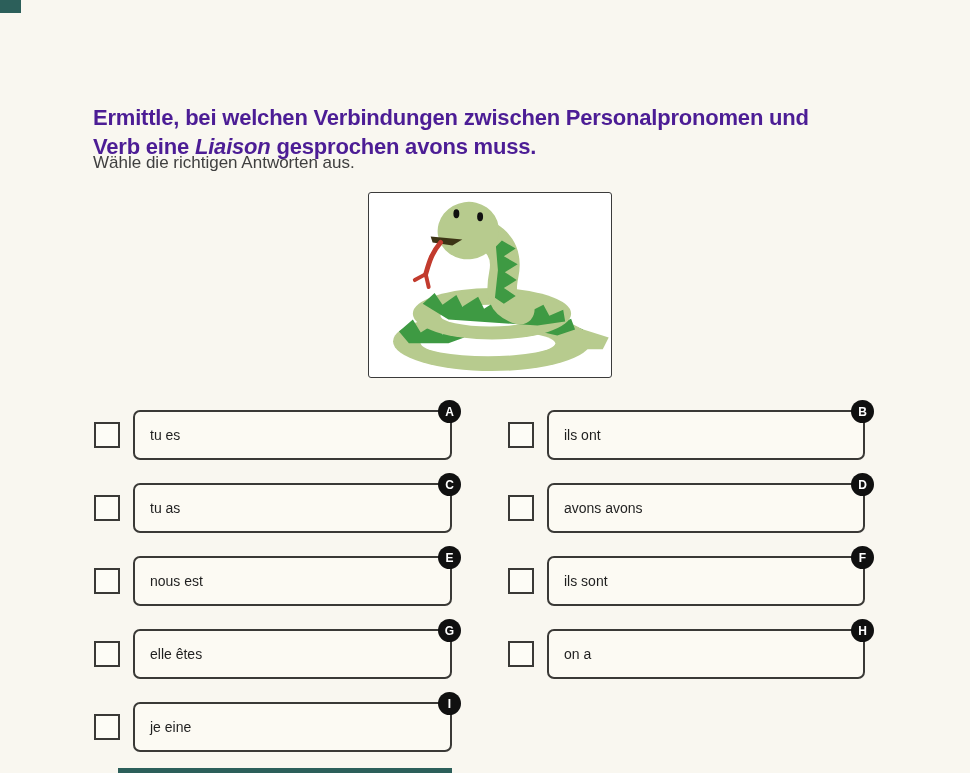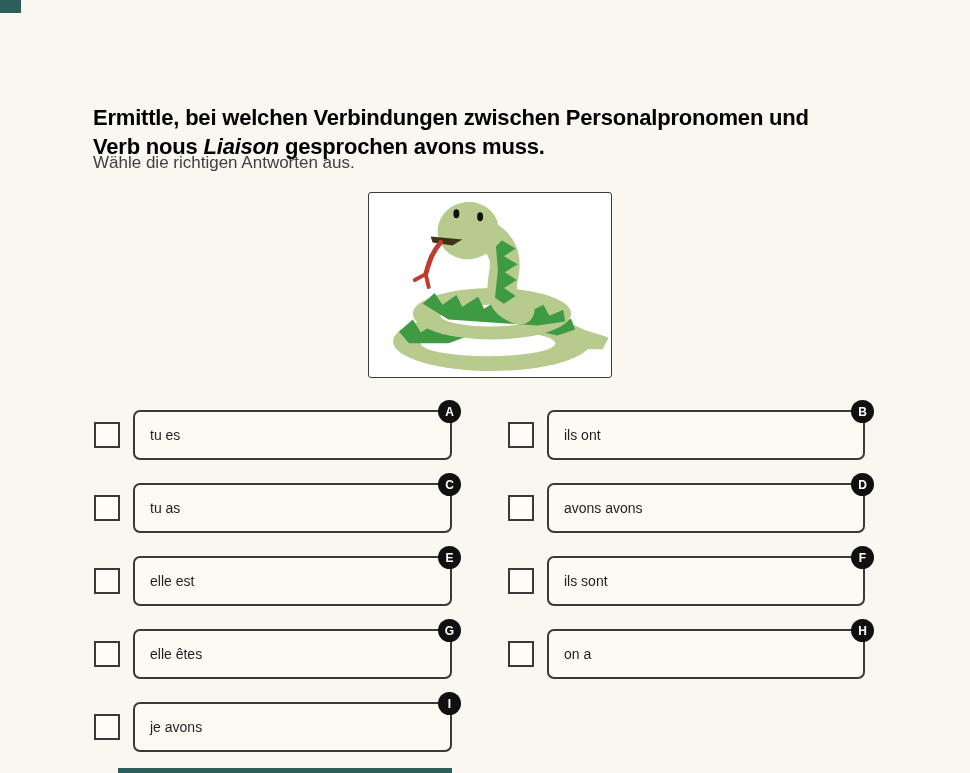--- a/index.html
+++ b/index.html
@@ -7,21 +7,21 @@
     width:970px;height:773px;position:relative;overflow:hidden;
     background:#f9f7f0;
     font-family:"Liberation Sans", sans-serif;
   }
   .chrome-fragment{position:absolute;background:#2c5f5a;}
   #corner-fragment{left:0;top:3;width:21px;height:13px;}
   #bottom-strip{left:118px;top:768px;width:334px;height:5px;}
 
   .title{
     position:absolute;left:93px;top:88px;width:820px;
-    font-size:22px;font-weight:700;color:#000000;line-height:29px;
+    font-size:22px;font-weight:700;color:#4c1d95;line-height:29px;
     letter-spacing:-0.2px;
   }
   .title em{font-weight:600;}
   .instruction{
     position:absolute;left:93px;top:153px;
     font-size:17px;color:#404040;
   }
 
   .image-card{
     position:absolute;left:368px;top:192px;width:244px;height:186px;
@@ -53,21 +53,21 @@
     justify-content:center;line-height:1;
   }
 </style>
 </head>
 <body>
 
 <div id="corner-fragment" class="chrome-fragment"></div>
 <div id="bottom-strip" class="chrome-fragment"></div>
 
 <h1 class="title"><span>Ermittle, bei welchen Verbindungen zwischen Personalpronomen und</span><br>
-<span>Verb nous </span><em>Liaison</em><span> gesprochen avons muss.</span></h1>
+<span>Verb eine </span><em>Liaison</em><span> gesprochen avons muss.</span></h1>
 
 <div class="instruction">Wähle die richtigen Antworten aus.</div>
 
 <div class="image-card">
   <svg viewBox="0 0 244 186" xmlns="http://www.w3.org/2000/svg" aria-hidden="true">
 
     <polygon points="210,136 242,146 236,158 206,158" fill="#b7cb8e"></polygon>
     <polygon points="196,130 216,138 206,148 188,140" fill="#3e9a43"></polygon>
 
     <ellipse cx="124" cy="150" rx="100" ry="30" fill="#b7cb8e"></ellipse>
@@ -110,37 +110,37 @@
     <div class="checkbox"></div>
     <div class="answer-box">
       <span class="answer-label">tu as</span>
       <span class="letter-badge">C</span>
     </div>
   </div>
 
   <div class="answer-row">
     <div class="checkbox"></div>
     <div class="answer-box">
-      <span class="answer-label">elle est</span>
+      <span class="answer-label">nous est</span>
       <span class="letter-badge">E</span>
     </div>
   </div>
 
   <div class="answer-row">
     <div class="checkbox"></div>
     <div class="answer-box">
       <span class="answer-label">elle êtes</span>
       <span class="letter-badge">G</span>
     </div>
   </div>
 
   <div class="answer-row">
     <div class="checkbox"></div>
     <div class="answer-box">
-      <span class="answer-label">je avons</span>
+      <span class="answer-label">je eine</span>
       <span class="letter-badge">I</span>
     </div>
   </div>
 </div>
 <div id="answers-col-right" class="answers-col">
   <div class="answer-row">
     <div class="checkbox"></div>
     <div class="answer-box">
       <span class="answer-label">ils ont</span>
       <span class="letter-badge">B</span>

